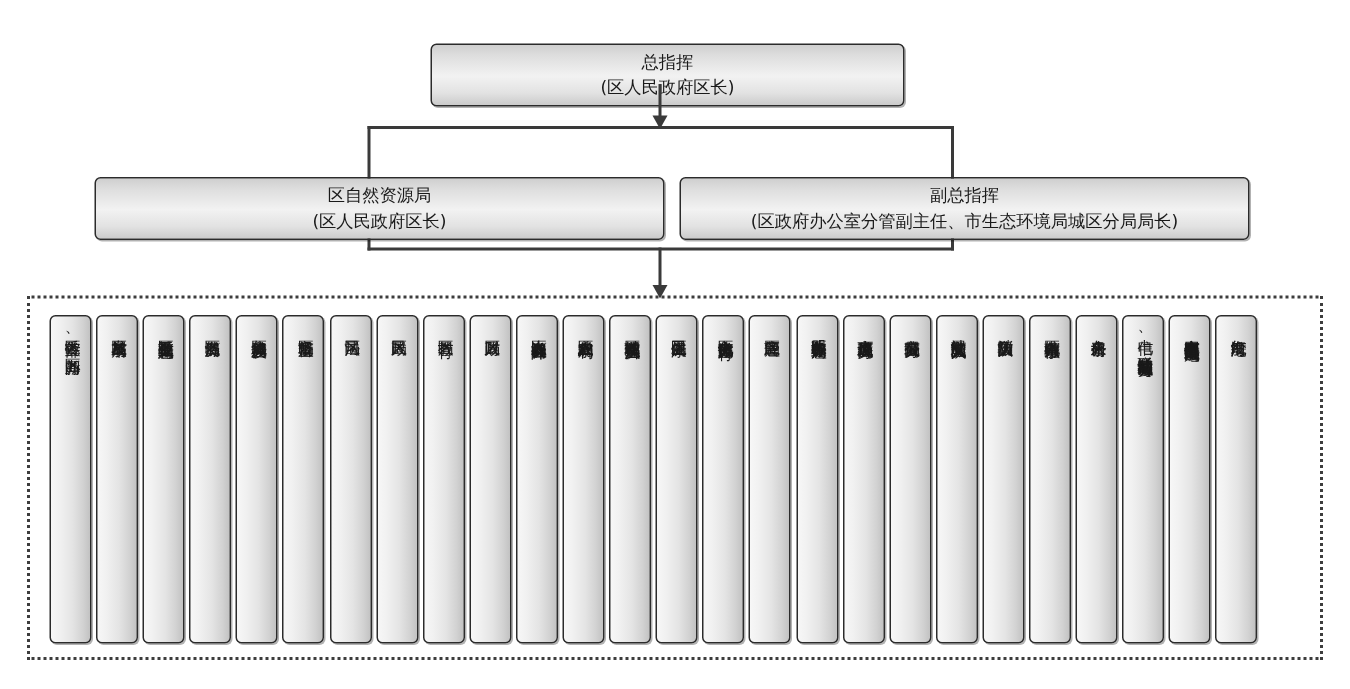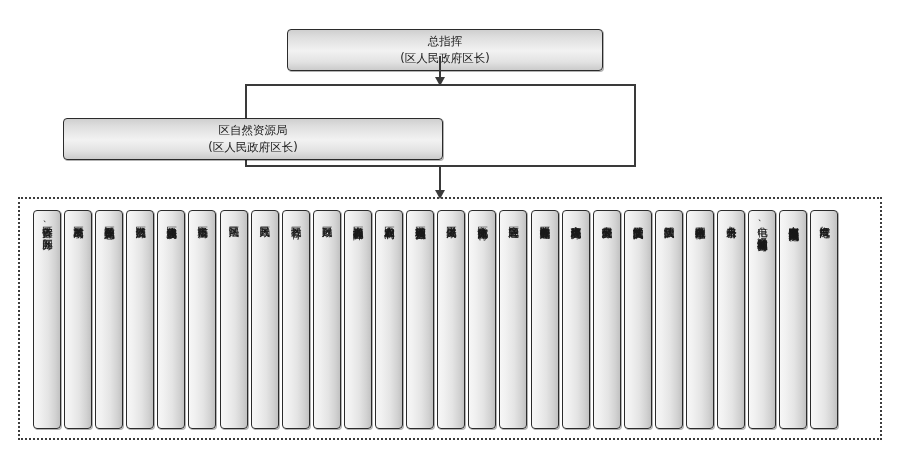--- a/index.html
+++ b/index.html
@@ -132,20 +132,26 @@
   <div class="line line-v" id="bracket-right"></div>
   <div class="line line-h" id="bracket-bottom"></div>
 
   <div class="node node-h" id="node-mid-left">
     <div>
       <div>区自然资源局</div>
       <div>(区人民政府区长)</div>
     </div>
   </div>
 
+  <div class="node node-h" id="node-mid-right">
+    <div>
+      <div>副总指挥</div>
+      <div>(区政府办公室分管副主任、市生态环境局城区分局局长)</div>
+    </div>
+  </div>
 
   <div class="line line-v" id="conn-bot-stem"></div>
   <div class="arrow-down" id="conn-bot-arrow"></div>
 
   <div id="dept-container">
     <div id="dept-row">
         <div class="node node-v">
           <span>区委宣传部、区新闻办</span>
         </div>
         <div class="node node-v">

